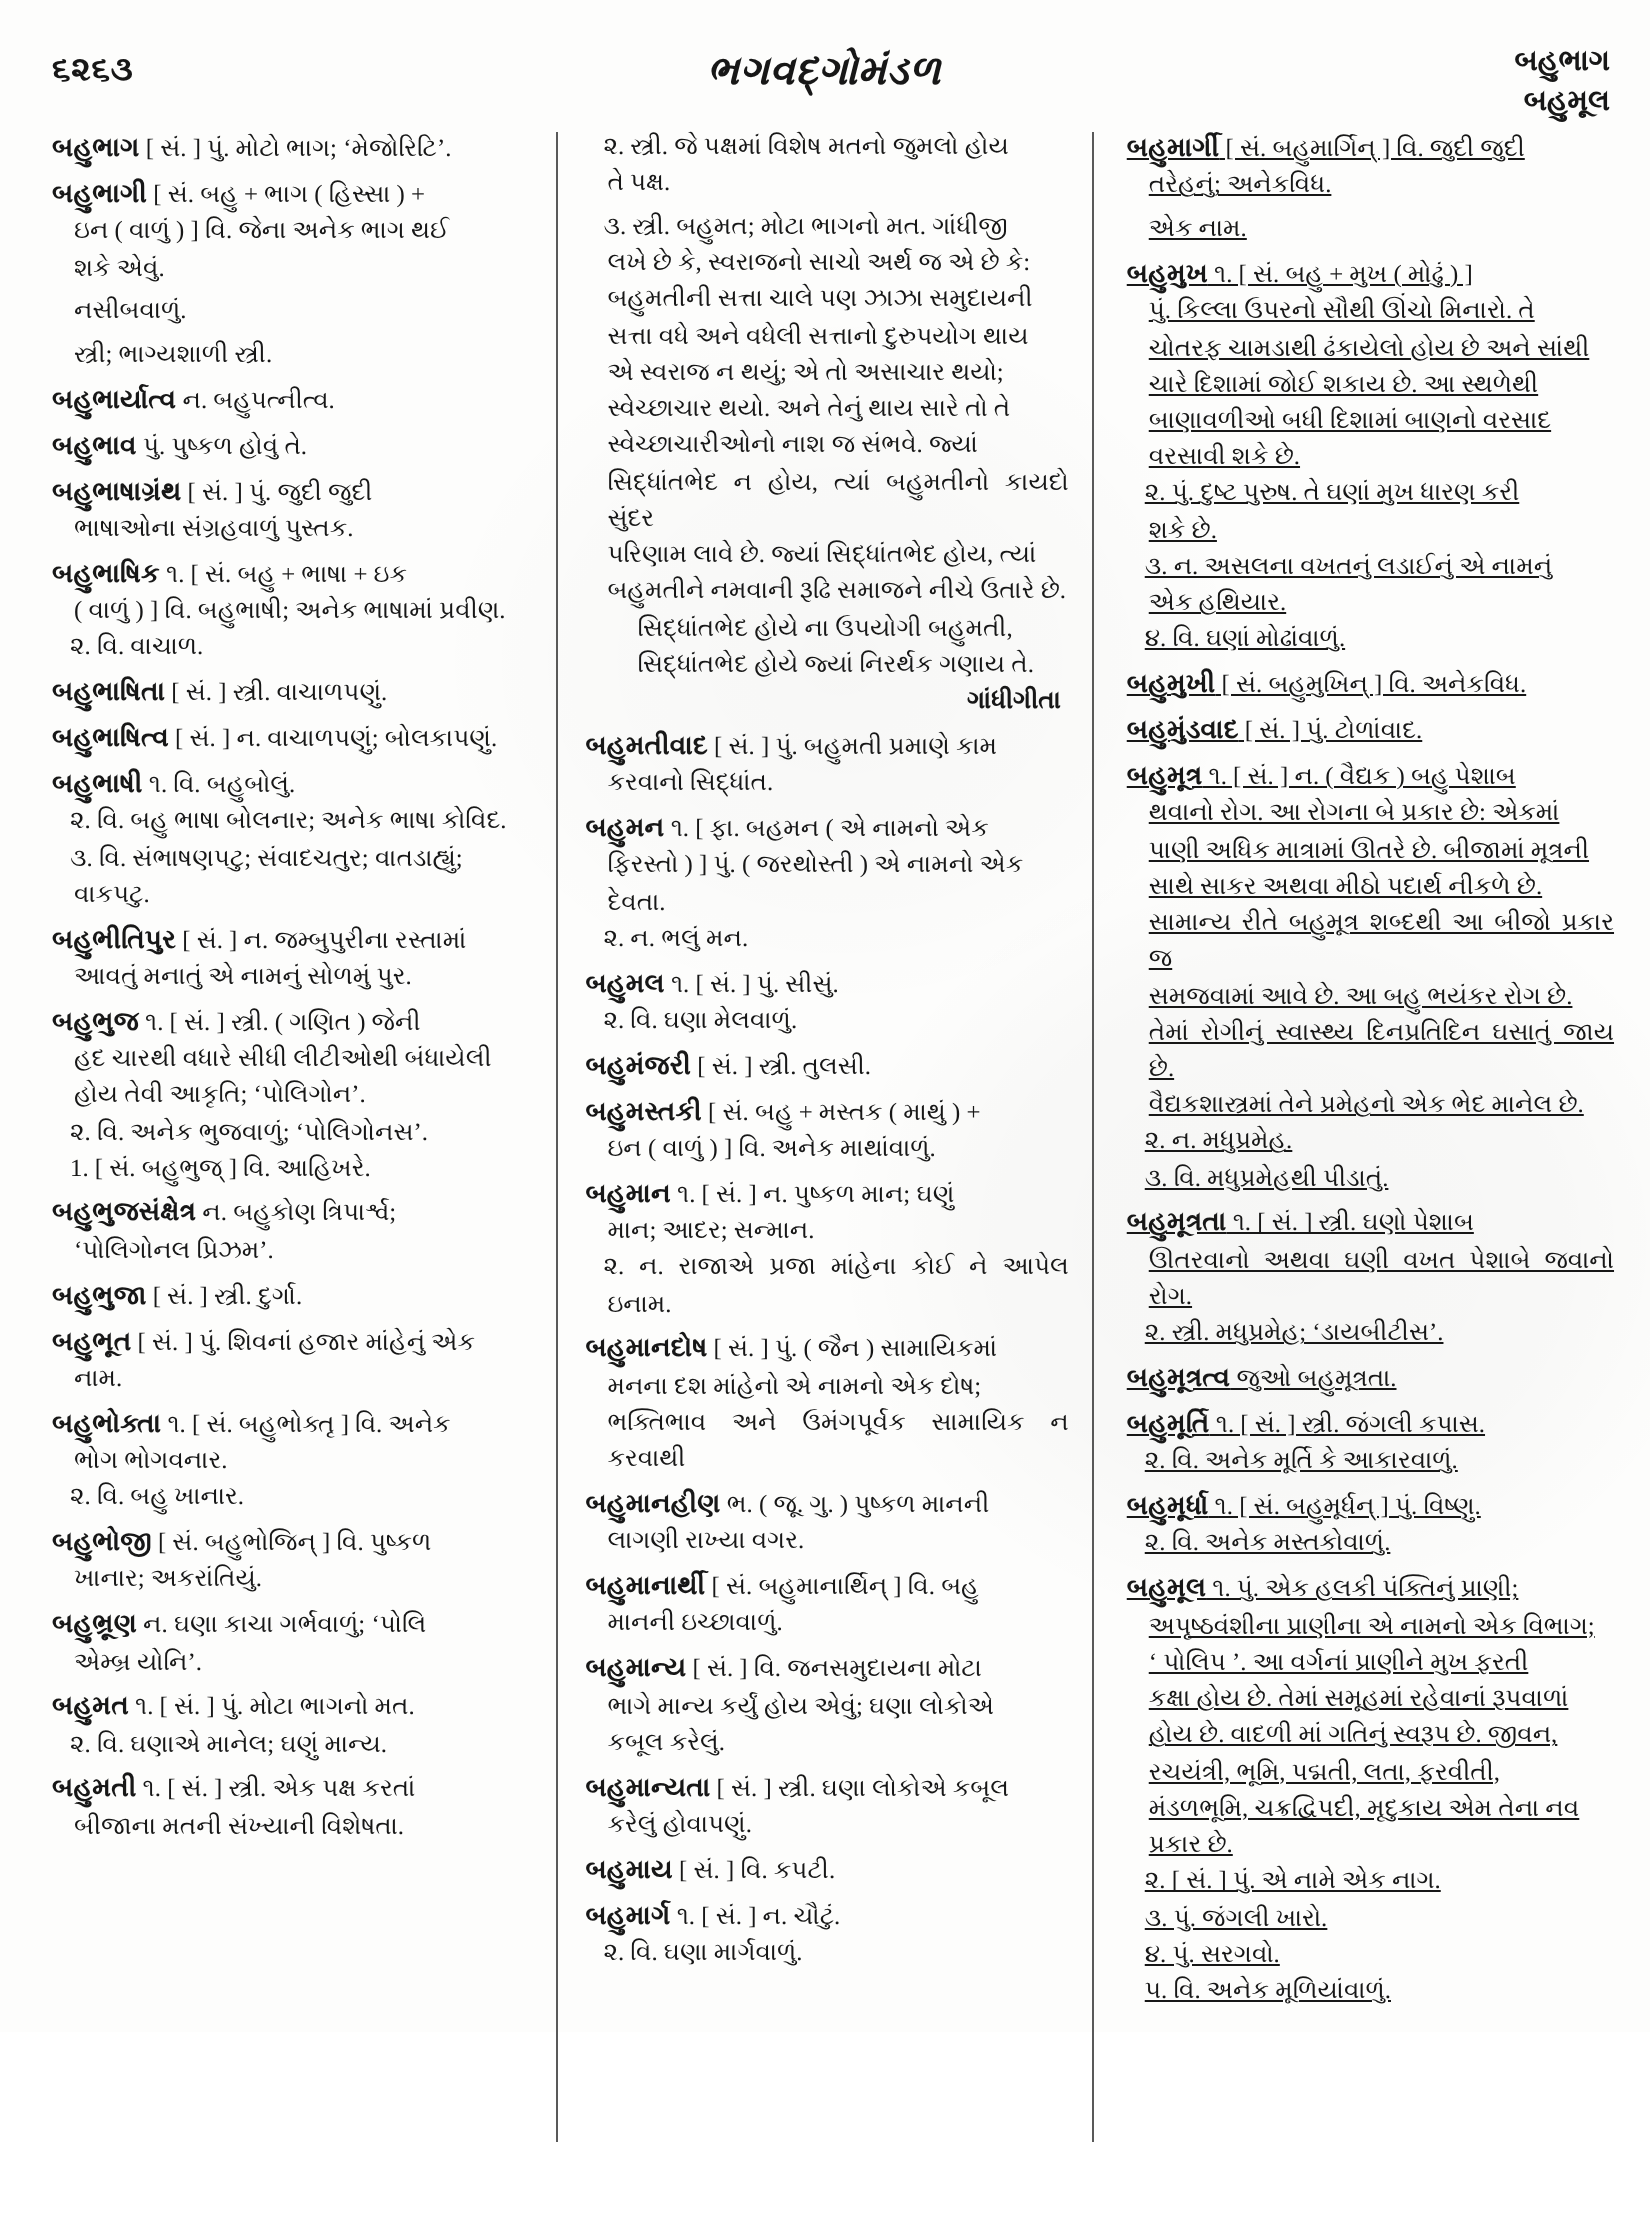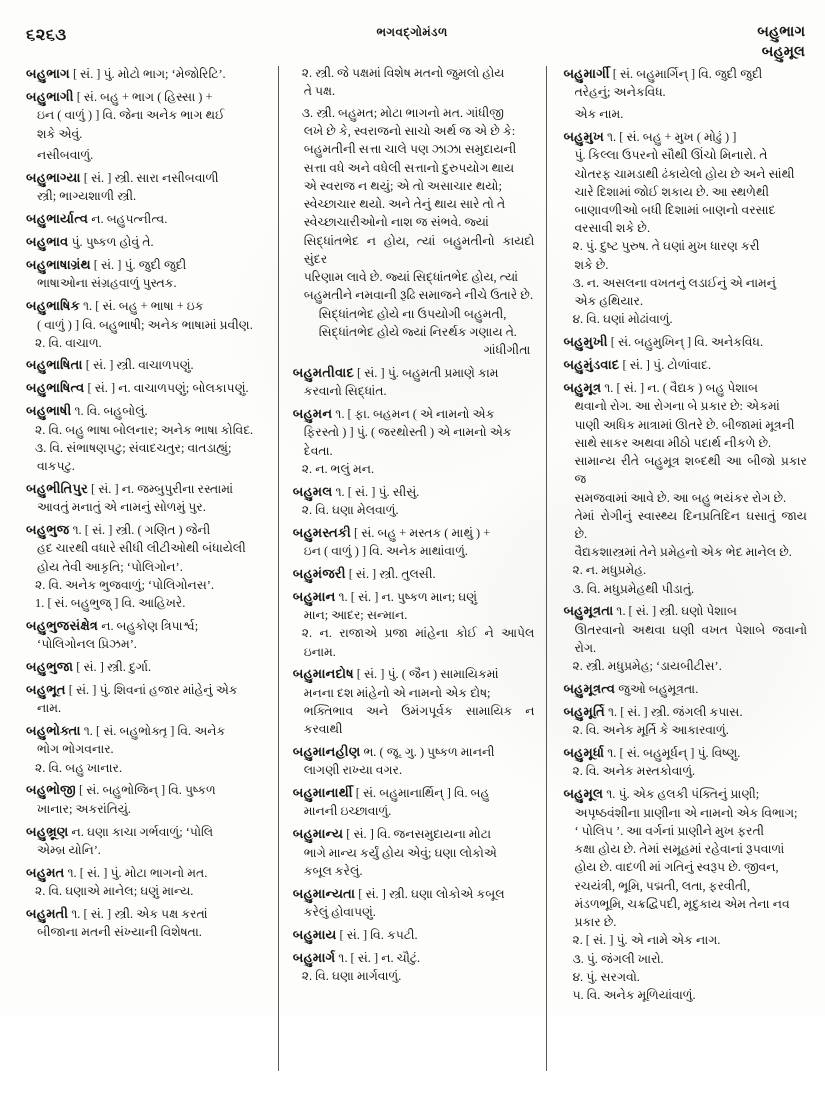--- a/index.html
+++ b/index.html
@@ -36,24 +36,25 @@
     padding: 0 8px 0 14px;
     box-sizing: border-box;
   }
   .rh-left {
     font-size: 16.5px;
     font-weight: bold;
     letter-spacing: 0.4px;
     padding-top: 7px;
   }
   .rh-center {
-    font-size: 12px;
+    font-size: 20px;
     font-weight: bold;
     letter-spacing: 0.3px;
     padding-top: 7px;
+    font-style: italic;
   }
   .rh-right {
     text-align: right;
     font-size: 14.5px;
     font-weight: bold;
     line-height: 1.35;
     padding-top: 4px;
   }
 
   
@@ -66,21 +67,21 @@
   }
   .col {
     width: 265px;
     box-sizing: border-box;
     padding: 0 6px;
     font-size: 12.4px;
     line-height: 1.47;
   }
   .col-1 { padding-left: 12px; padding-right: 8px; }
   .col-2 { padding-left: 10px; padding-right: 8px; }
-  .col-3 { padding-left: 12px; padding-right: 4px; }
+  .col-3 { padding-left: 12px; padding-right: 4px; text-decoration: underline; }
 
   .rule {
     width: 1px;
     background: #3c3c3c;
     margin: 2px 4px 0 4px;
     align-self: stretch;
     opacity: 0.85;
   }
   .rule.short { height: 1005px; align-self: flex-start; }
 
@@ -110,20 +111,21 @@
   .quote {
     display: block;
     padding-left: 26px;
     padding-right: 6px;
   }
   .cite {
     display: block;
     text-align: right;
     padding-right: 4px;
     margin-top: 0px;
+    font-weight: bold;
   }
 </style>
 </head>
 <body>
 
 <div class="page">
 
   <div class="runhead">
     <div class="rh-left">૬૨૬૩</div>
     <div class="rh-center">ભગવદ્ગોમંડળ</div>
@@ -140,21 +142,20 @@
         </div>
         <div class="entry">
           <span class="line"><span class="hw">બહુભાગી</span> [ સં. બહુ + ભાગ ( હિસ્સા ) +</span>
           <span class="cont">ઇન ( વાળું ) ] વિ. જેના અનેક ભાગ થઈ</span>
           <span class="cont">શકે એવું.</span>
         </div>
         <div class="entry">
           <span class="cont">નસીબવાળું.</span>
         </div>
         <div class="entry">
-          <span class="line"><span class="hw">બહુભાગ્યા</span> [ સં. ] સ્ત્રી. સારા નસીબવાળી</span>
           <span class="cont">સ્ત્રી; ભાગ્યશાળી સ્ત્રી.</span>
         </div>
         <div class="entry">
           <span class="line"><span class="hw">બહુભાર્યાત્વ</span> ન. બહુપત્નીત્વ.</span>
         </div>
         <div class="entry">
           <span class="line"><span class="hw">બહુભાવ</span> પું. પુષ્કળ હોવું તે.</span>
         </div>
         <div class="entry">
           <span class="line"><span class="hw">બહુભાષાગ્રંથ</span> [ સં. ] પું. જુદી જુદી</span>
@@ -250,25 +251,25 @@
           <span class="line"><span class="hw">બહુમન</span> ૧. [ ફા. બહમન ( એ નામનો એક</span>
           <span class="cont">ફિરસ્તો ) ] પું. ( જરથોસ્તી ) એ નામનો એક</span>
           <span class="cont">દેવતા.</span>
           <span class="sub">૨. ન. ભલું મન.</span>
         </div>
         <div class="entry">
           <span class="line"><span class="hw">બહુમલ</span> ૧. [ સં. ] પું. સીસું.</span>
           <span class="sub">૨. વિ. ઘણા મેલવાળું.</span>
         </div>
         <div class="entry">
+          <span class="line"><span class="hw">બહુમંજરી</span> [ સં. ] સ્ત્રી. તુલસી.</span>
+        </div>
+        <div class="entry">
           <span class="line"><span class="hw">બહુમસ્તકી</span> [ સં. બહુ + મસ્તક ( માથું ) +</span>
           <span class="cont">ઇન ( વાળું ) ] વિ. અનેક માથાંવાળું.</span>
-        </div>
-        <div class="entry">
-          <span class="line"><span class="hw">બહુમંજરી</span> [ સં. ] સ્ત્રી. તુલસી.</span>
         </div>
         <div class="entry">
           <span class="line"><span class="hw">બહુમાન</span> ૧. [ સં. ] ન. પુષ્કળ માન; ઘણું</span>
           <span class="cont">માન; આદર; સન્માન.</span>
           <span class="sub">૨. ન. રાજાએ પ્રજા માંહેના કોઈ ને આપેલ ઇનામ.</span>
         </div>
         <div class="entry">
           <span class="line"><span class="hw">બહુમાનદોષ</span> [ સં. ] પું. ( જૈન ) સામાયિકમાં</span>
           <span class="cont">મનના  દશ  માંહેનો  એ  નામનો  એક  દોષ;</span>
           <span class="cont">ભક્તિભાવ અને ઉમંગપૂર્વક સામાયિક ન કરવાથી</span>

